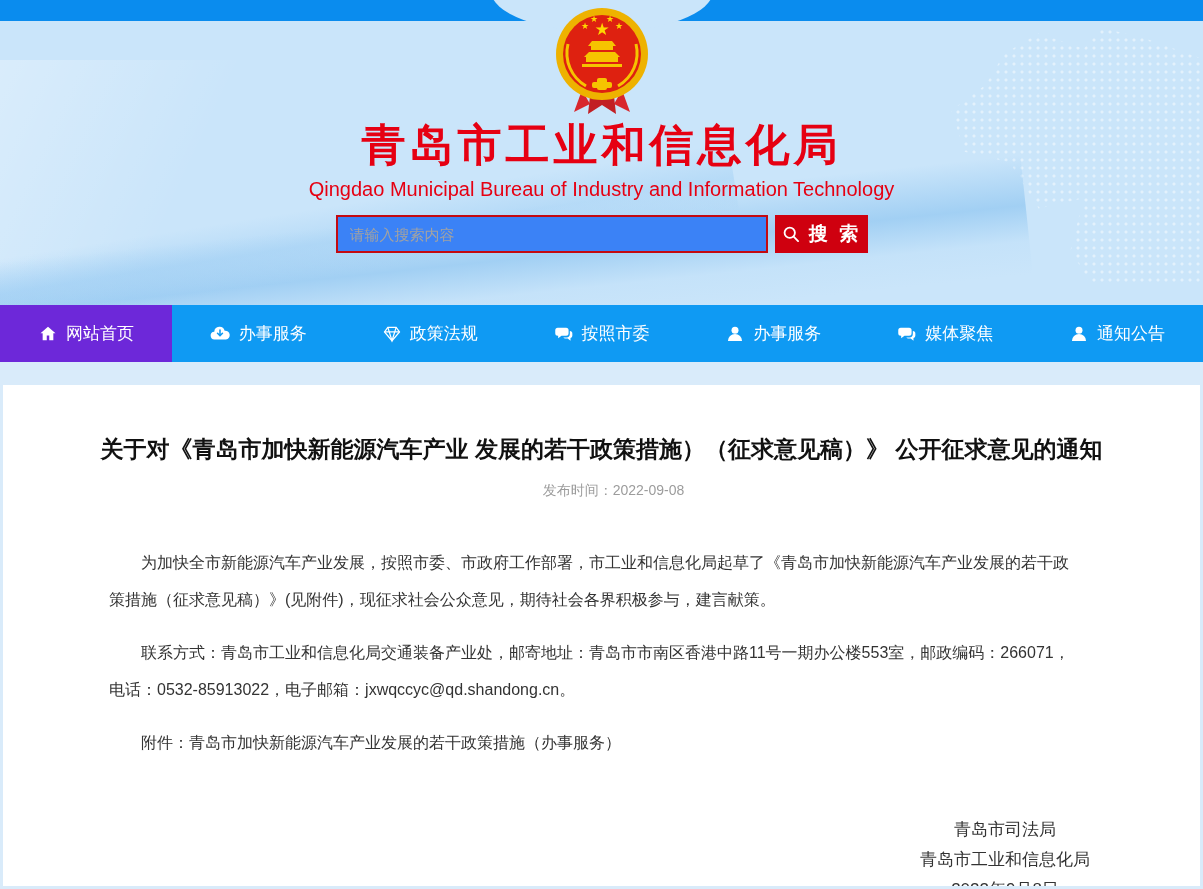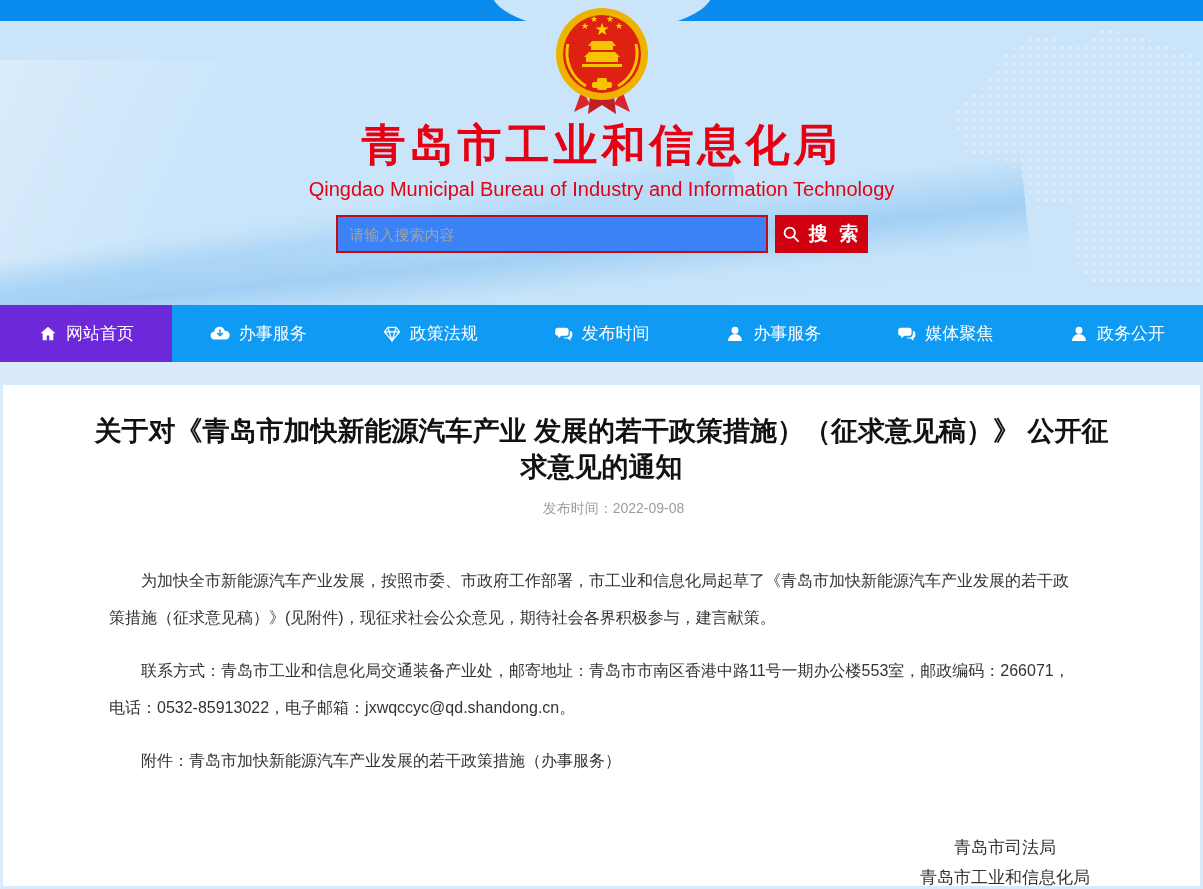--- a/index.html
+++ b/index.html
@@ -84,22 +84,22 @@
   }
   .nav-item.active { background: #6d28d9; font-family: Liberation Serif, serif; }
   .nav-icon { display: inline-flex; margin-right: 8px; line-height: 0; }
 
   
   .article-card {
     margin: 23px 3px 0 3px; background: #fff; height: 501px;
     overflow: hidden;
   }
   .article-title {
-    width: 1015px; margin: 0 auto; padding-top: 28px;
-    font-size: 27px; line-height: 36px; font-weight: bold;
+    width: 1015px; margin: 0 auto; padding-top: 46px;
+    font-size: 23px; line-height: 36px; font-weight: bold;
     text-align: center; color: #111;
   }
   .pub-time {
     margin-top: 15px; text-align: center;
     font-size: 14px; color: #9c9c9c; margin-left: 24px;
   }
   .body-text {
     padding: 28px 100px 0 90px;
     font-size: 16px; line-height: 37px; color: #333;
   }
@@ -188,21 +188,21 @@
     </span>
     <span>政策法规</span>
   </a>
   <a class="nav-item">
     <span class="nav-icon">
       <svg width="20" height="20" viewBox="0 0 24 24" fill="#fff">
           <path d="M4.5 4.5h10a3 3 0 0 1 3 3V11a3 3 0 0 1-3 3H9l-4 3v-3h-.5a3 3 0 0 1-3-3V7.5a3 3 0 0 1 3-3z"></path>
           <path d="M19 8.5a3 3 0 0 1 3 3V14a3 3 0 0 1-2.2 2.9V20l-3.4-2.6h-2.9a3 3 0 0 1-2.3-1.1h3.8a4.5 4.5 0 0 0 4-4.3z"></path>
         </svg>
     </span>
-    <span>发布时间</span>
+    <span>按照市委</span>
   </a>
   <a class="nav-item">
     <span class="nav-icon">
       <svg width="20" height="20" viewBox="0 0 24 24" fill="#fff">
           <circle cx="12" cy="7.5" r="4.2"></circle>
           <path d="M3.5 20.5a8.5 8.5 0 0 1 17 0z"></path>
         </svg>
     </span>
     <span>办事服务</span>
   </a>
@@ -215,21 +215,21 @@
     </span>
     <span>媒体聚焦</span>
   </a>
   <a class="nav-item">
     <span class="nav-icon">
       <svg width="20" height="20" viewBox="0 0 24 24" fill="#fff">
           <circle cx="12" cy="7.5" r="4.2"></circle>
           <path d="M3.5 20.5a8.5 8.5 0 0 1 17 0z"></path>
         </svg>
     </span>
-    <span>政务公开</span>
+    <span>通知公告</span>
   </a>
 </nav>
 
 <main class="article-card">
   <h2 class="article-title">关于对《青岛市加快新能源汽车产业 发展的若干政策措施）（征求意见稿）》 公开征求意见的通知</h2>
   <div class="pub-time">发布时间：2022-09-08</div>
   <div class="body-text">
     <p>为加快全市新能源汽车产业发展，按照市委、市政府工作部署，市工业和信息化局起草了《青岛市加快新能源汽车产业发展的若干政策措施（征求意见稿）》(见附件)，现征求社会公众意见，期待社会各界积极参与，建言献策。</p>
     <p>联系方式：青岛市工业和信息化局交通装备产业处，邮寄地址：青岛市市南区香港中路11号一期办公楼553室，邮政编码：266071，电话：0532-85913022，电子邮箱：jxwqccyc@qd.shandong.cn。</p>
     <p>附件：青岛市加快新能源汽车产业发展的若干政策措施（办事服务）</p>

